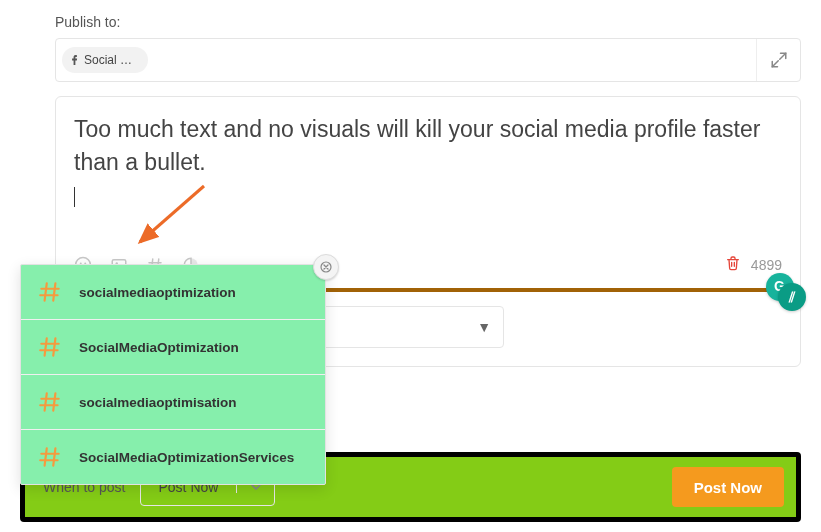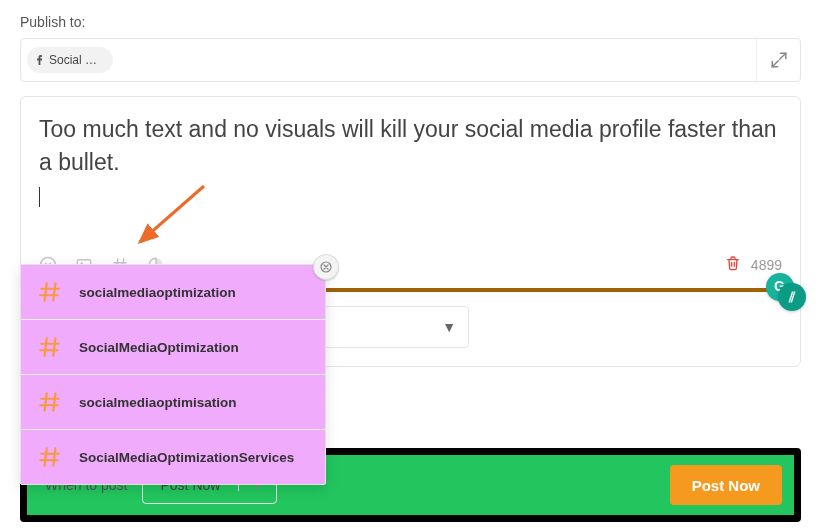--- a/index.html
+++ b/index.html
@@ -7,21 +7,21 @@
     margin: 0;
     font-family: -apple-system, "Helvetica Neue", Arial, sans-serif;
     font-size: 14px;
     color: #333;
     background: #fff;
     width: 821px;
     height: 532px;
     position: relative;
     overflow: hidden;
   }
-  .wrap { padding: 14px 20px 0 20px; }
+  .wrap { padding: 14px 20px 0 20px; margin-left: 35px; }
   .label { color:#555; margin-bottom:8px; font-size: 14px; }
   .publish-box {
     border: 1px solid #e5e5e5;
     border-radius: 4px;
     display: flex;
     align-items: center;
     height: 44px;
     padding: 0 6px;
     position: relative;
   }
@@ -107,39 +107,39 @@
     position:absolute; left:313px; top:254px; width:26px; height:26px;
     border-radius:50%; background:#f4f4f4; border:1px solid #dcdcdc;
     display:flex; align-items:center; justify-content:center; color:#777; font-size:14px;
     box-shadow:0 1px 2px rgba(0,0,0,.15);
     z-index:11;
   }
 
   
   .suggest {
     position:absolute; left:20px; top:264px; width:306px;
-    background:#f0abfc; border:1px solid #e2e2e2; border-radius:2px;
+    background:#86efac; border:1px solid #e2e2e2; border-radius:2px;
     box-shadow:0 4px 14px rgba(0,0,0,.12);
     z-index:10;
   }
   .suggest-item {
     display:flex; align-items:center; gap:16px;
     padding: 14px 16px; border-bottom:1px solid #f0f0f0;
     font-weight:700; color:#333; font-size:13.5px;
   }
   .suggest-item:last-child { border-bottom:none; }
   .hash-ico { width:26px; height:26px; flex:0 0 auto; }
   .hash-ico svg { width:26px; height:26px; stroke:#f59a3e; fill:none; stroke-width:2; }
 
   
   .footer {
     position:absolute; left:20px; right:20px; bottom:10px;
-    border:7px solid #000000; border-radius:4px;
+    border:5px solid #000000; border-radius:4px;
     display:flex; align-items:center; padding:10px 12px; gap:14px;
-    background:#22c55e;
+    background:#84cc16;
   }
   .when-label { color:#555; font-size:14px; padding-left:6px; }
   .select-like {
     display:inline-flex; align-items:center; height:38px;
     border:1px solid #e5e5e5; border-radius:4px; overflow:hidden; color:#444;
   }
   .select-like .val { padding:0 18px; font-size:14px; }
   .select-like .dd { width:38px; border-left:1px solid #e5e5e5; display:flex; align-items:center; justify-content:center; color:#888; }
   .btn-primary {
     margin-left:auto; background:#f59a1e; color:#fff; font-weight:600;

